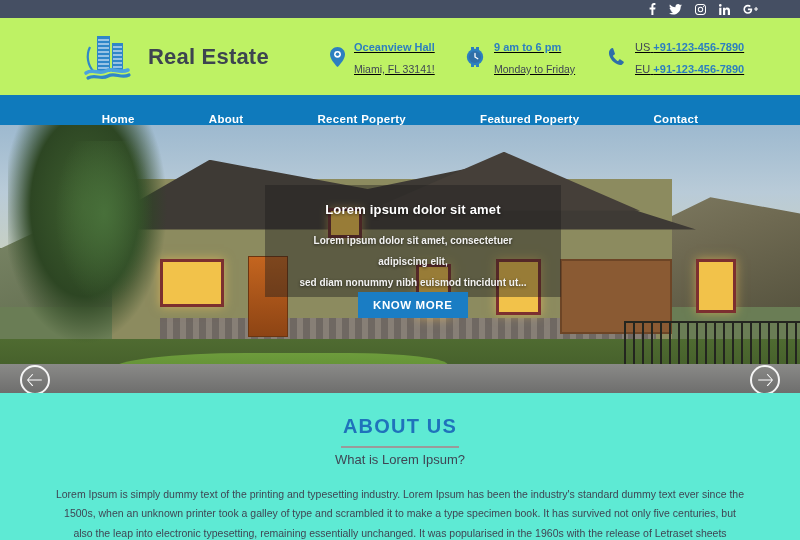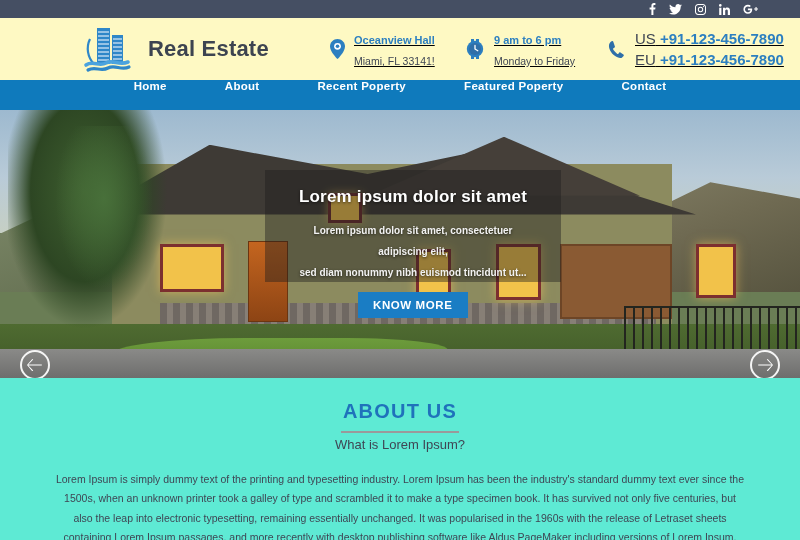--- a/index.html
+++ b/index.html
@@ -20,48 +20,48 @@
   .social { display: flex; align-items: center; gap: 13px; }
   .social .si {
     color: #ffffff; font-size: 11px; line-height: 1;
     display: flex; align-items: center; justify-content: center;
     cursor: pointer;
   }
   .social svg { display: block; fill: #ffffff; }
 
   
   .header {
-    height: 62px; background: #fef9c3;
+    height: 77px; background: #bef264;
     display: flex; align-items: center;
     position: relative;
   }
   .brand { display: flex; align-items: center; margin-left: 80px; }
   .logo-mark { width: 62px; height: 52px; position: relative; }
   .brand-name {
     font-size: 22px; font-weight: bold; color: #3d4450;
     margin-left: 6px; letter-spacing: .2px;
   }
 
   .info-group { display: flex; align-items: center; gap: 9px; position: absolute; }
   .info-group.loc { left: 330px; }
   .info-group.hrs { left: 465px; }
   .info-group.tel { left: 608px; }
 
   .info-ico { flex: none; display: flex; align-items: center; justify-content: center; }
   .info-txt { line-height: 1.32; text-decoration: underline; }
   .info-l1 { font-size: 11px; color: #2c7fc0; font-weight: bold; white-space: nowrap; }
   .info-l2 { font-size: 10.5px; color: #3f4654; white-space: nowrap; }
-  .tel-row { font-size: 15px; color: #3f4654; white-space: nowrap; }
+  .tel-row { font-size: 11px; color: #3f4654; white-space: nowrap; }
   .tel-row .num { color: #2c7fc0; font-weight: bold; }
 
   
   .nav {
     height: 30px; background: #0f7abc;
-    display: flex; align-items: flex-start; justify-content: center;
-    gap: 0px;
+    display: flex; align-items: flex-end; justify-content: center;
+    gap: 16px;
   }
   .nav a {
     color: #ffffff; font-size: 11.5px; font-weight: bold;
     text-decoration: none; padding: 0 29px; letter-spacing: .3px;
     white-space: nowrap; cursor: pointer;
   }
 
   
   .hero {
     position: relative; height: 268px; overflow: hidden;
@@ -149,21 +149,21 @@
     border-top: 2px solid #23251f;
   }
 
   
   .hero-caption {
     position: absolute; left: 265px; top: 60px; width: 296px; height: 112px;
     background: rgba(28,28,28,.42);
     text-align: center;
   }
   .hero-title {
-    color: #ffffff; font-size: 17px; font-weight: bold;
+    color: #ffffff; font-size: 13px; font-weight: bold;
     margin-top: 17px; text-shadow: 0 1px 3px rgba(0,0,0,.6);
     letter-spacing: .2px;
   }
   .hero-sub {
     color: #f2f2f2; font-size: 10px; font-weight: bold;
     margin-top: 13px; line-height: 2.1; padding: 0 25px;
     text-shadow: 0 1px 3px rgba(0,0,0,.65);
   }
   .know-more {
     position: absolute; left: 358px; top: 292px;

